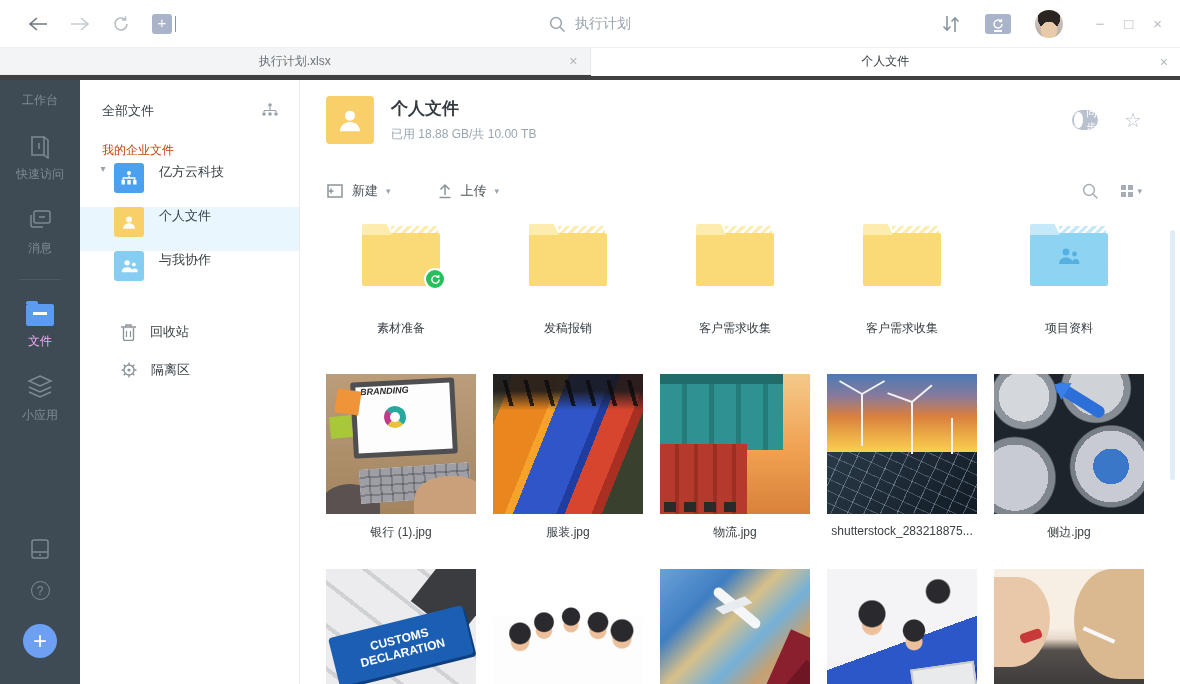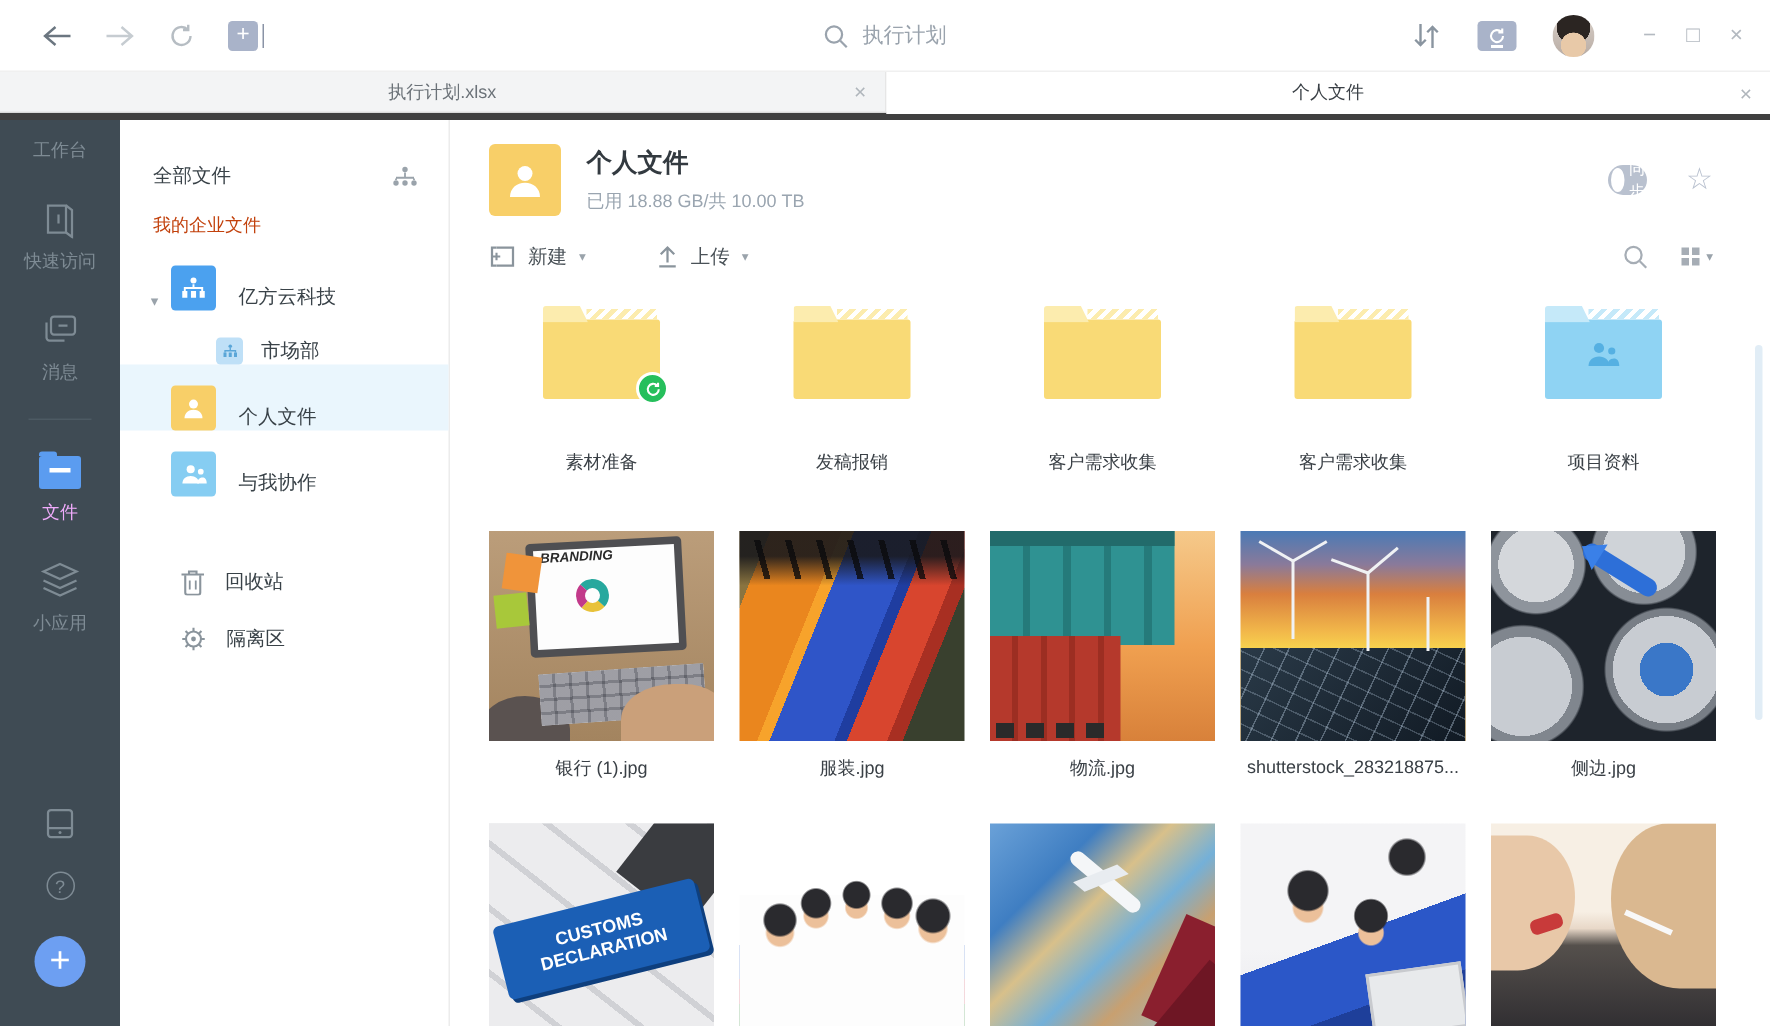--- a/index.html
+++ b/index.html
@@ -53,21 +53,21 @@
   .blue-folder::after { content:""; position:absolute; top:8px; left:7px; width:14px; height:3px; background:#fff; }
   .side-bottom { margin-top:auto; display:flex; flex-direction:column; align-items:center; padding-bottom:26px; }
   .help-circle { width:19px; height:19px; border:1.5px solid #7e8b94; border-radius:50%;
     display:flex; align-items:center; justify-content:center; font-size:12px; margin-top:20px; cursor:pointer; }
   .fab { width:34px; height:34px; border-radius:50%; background:#6d9ff2; color:#fff; font-size:24px;
     display:flex; align-items:center; justify-content:center; margin-top:24px; cursor:pointer; line-height:1; }
 
   
   .tree-side { width:220px; background:#fff; border-right:1px solid #ececec; padding-top:22px;
     font-size:13px; color:#394248; flex-shrink:0; }
-  .tree-row { display:flex; align-items:flex-end; cursor:pointer; }
+  .tree-row { display:flex; align-items:flex-start; cursor:pointer; }
   .allfiles-row { padding:0 20px 0 22px; height:24px; justify-content:space-between; }
   .section-label { color:#c2410c; font-size:12px; margin:16px 0 4px 22px; }
   .company-row { height:44px; padding-left:12px; }
   .expander { width:22px; color:#9aa3ab; font-size:10px; text-align:center; }
   .sq-icon { border-radius:3px; display:flex; align-items:center; justify-content:center; flex-shrink:0; }
   .ic-30 { width:30px; height:30px; margin-right:15px; }
   .ic-18 { width:18px; height:18px; margin-right:12px; }
   .company-ic { background:#4ba1ef; }
   .dept-row { height:36px; padding-left:64px; }
   .dept-ic { background:#bfe0f7; }
@@ -86,21 +86,21 @@
   .c-title-block { margin-left:17px; }
   .c-title { font-size:17px; color:#333a40; font-weight:bold; }
   .c-storage { font-size:12px; color:#9aa5b0; margin-top:6px; }
   .c-header-right { margin-left:auto; display:flex; align-items:center; gap:26px; }
   .toggle { width:26px; height:20px; background:#b9c1cf; border-radius:10px; position:relative;
     display:flex; align-items:center; cursor:pointer;margin-left:36px; }
   .toggle-knob { width:16px; height:16px; background:#fff; border-radius:50%; margin-left:2px; }
   .toggle-label { color:#fff; font-size:11px; margin-left:3px; }
   .star { color:#b9c1cf; font-size:20px; cursor:pointer; line-height:1; }
 
-  .action-bar { display:flex; align-items:center; margin-top:18px; padding-right:38px;
+  .action-bar { display:flex; align-items:center; margin-top:38px; padding-right:38px;
     font-size:13px; color:#4a5258; }
   .act-btn { display:flex; align-items:center; gap:8px; cursor:pointer; margin-right:46px; }
   .caret { color:#9aa3ab; font-size:9px; }
   .act-right { margin-left:auto; display:flex; align-items:center; gap:22px; }
   .grid-ic { display:inline-grid; grid-template-columns:5px 5px; gap:2px; }
   .grid-ic i { width:5px; height:5px; background:#a6adb5; }
 
   
   .grid5 { display:grid; grid-template-columns:repeat(5,150px); column-gap:17px; }
   .folder-grid { margin-top:14px; }
@@ -376,32 +376,20 @@
             <circle cx="9" cy="3" r="2" fill="#fff"></circle>
             <rect x="1.5" y="10" width="3.4" height="4.5" fill="#fff"></rect>
             <rect x="7.3" y="10" width="3.4" height="4.5" fill="#fff"></rect>
             <rect x="13.1" y="10" width="3.4" height="4.5" fill="#fff"></rect>
             <path d="M9 5.5 v2.5 M3.2 10 v-2 h11.6 v2" stroke="#fff" stroke-width="1.3" fill="none"></path>
           </svg>
       </span>
       <span>亿方云科技</span>
     </div>
 
-    <div class="tree-row dept-row">
-      <span class="sq-icon ic-18 dept-ic">
-        <svg width="11" height="10" viewBox="0 0 11 10">
-            <circle cx="5.5" cy="1.8" r="1.2" fill="#5aa6d8"></circle>
-            <rect x="1" y="6" width="2" height="3" fill="#5aa6d8"></rect>
-            <rect x="4.5" y="6" width="2" height="3" fill="#5aa6d8"></rect>
-            <rect x="8" y="6" width="2" height="3" fill="#5aa6d8"></rect>
-            <path d="M5.5 3 v2 M2 6 v-1.2 h7 v1.2" stroke="#5aa6d8" stroke-width="0.9" fill="none"></path>
-          </svg>
-      </span>
-      <span>市场部</span>
-    </div>
 
     <div class="tree-row leaf-row row-selected">
       <span class="sq-icon ic-30 personal-ic">
         <svg width="18" height="18" viewBox="0 0 24 24">
             <circle cx="12" cy="8.5" r="4" fill="#fff"></circle>
             <path d="M4 21 c0-4.5 3.6-7.5 8-7.5 s8 3 8 7.5 z" fill="#fff"></path>
           </svg>
       </span>
       <span>个人文件</span>
     </div>

